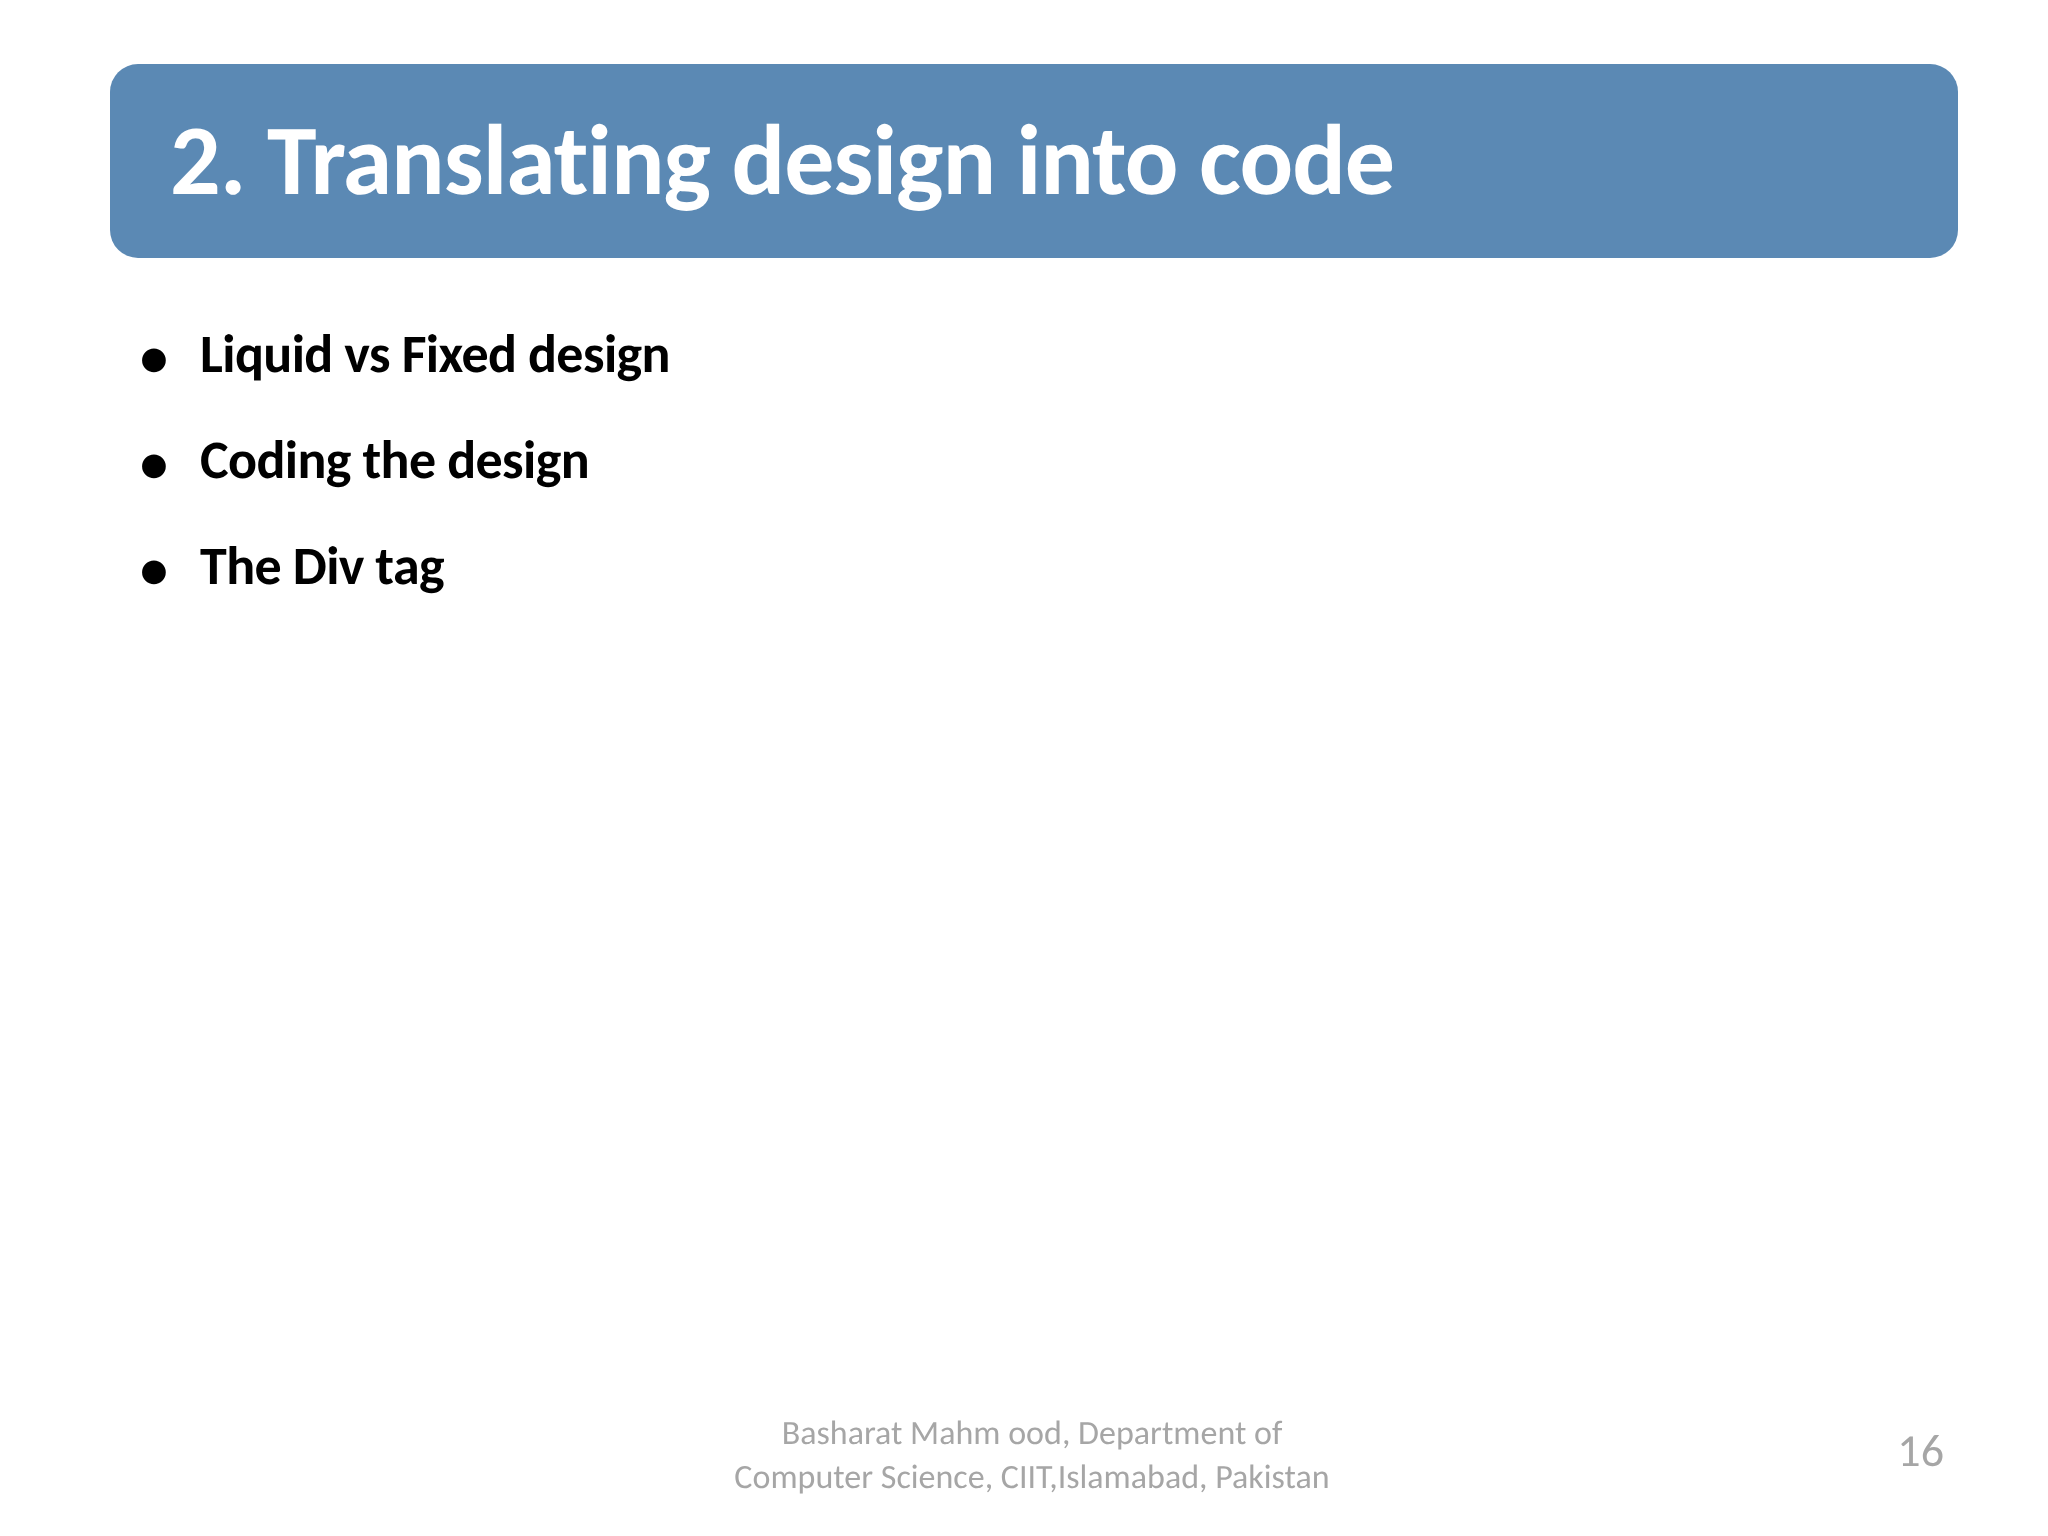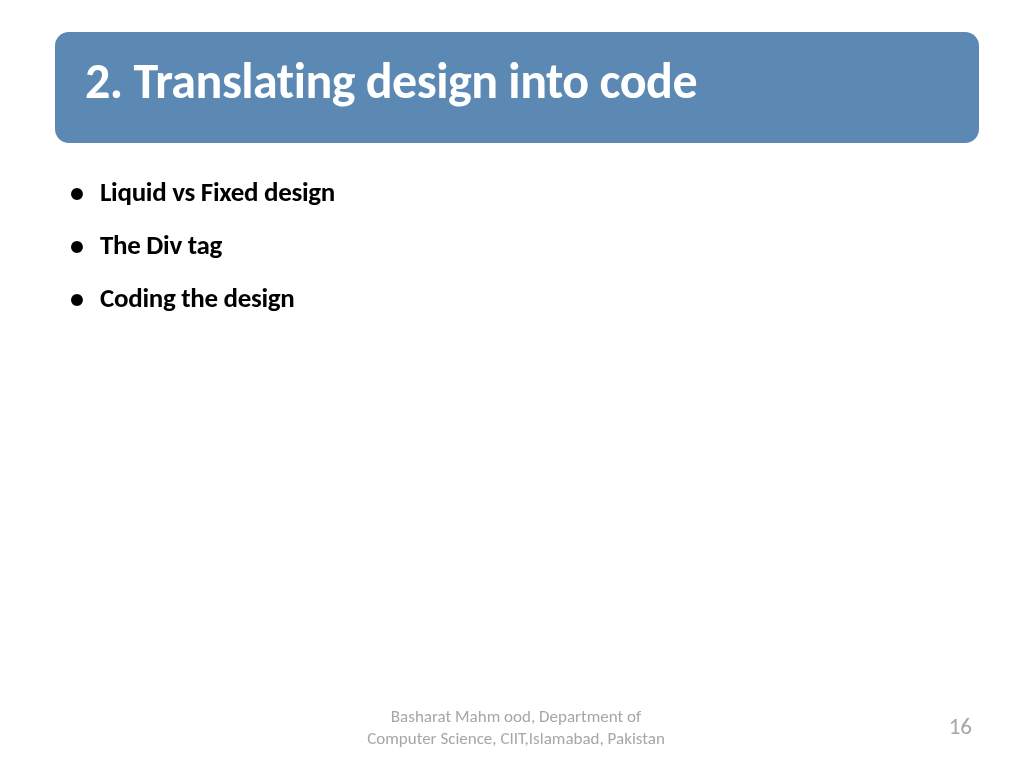--- a/index.html
+++ b/index.html
@@ -13,21 +13,21 @@
       font-family: Calibri, 'Segoe UI', Arial, sans-serif;
       background: #ffffff;
       position: relative;
       overflow: hidden;
     }
     .title-banner {
       background: #5b89b4;
       color: #ffffff;
       font-size: 50px;
       font-weight: bold;
-      padding: 18px 30px 32px 30px;
+      padding: 18px 30px 18px 30px;
       border-radius: 14px;
       margin: 32px 45px 0 55px;
       letter-spacing: -0.5px;
     }
     .content {
       margin: 32px 0 0 60px;
     }
     .content ul {
       list-style: none;
     }
@@ -73,22 +73,22 @@
 </head>
 <body>
 
 <div class="title-banner">
   <span>2. Translating design into code</span>
 </div>
 
 <div class="content">
   <ul>
     <li><span>Liquid vs Fixed design</span></li>
+    <li><span>Coding the design</span></li>
     <li><span>The Div tag</span></li>
-    <li><span>Coding the design</span></li>
   </ul>
 </div>
 
 <div class="footer">
   <div class="footer-text">
     <span>Basharat Mahm ood, Department of</span><br>
     <span>Computer Science, CIIT,Islamabad, Pakistan</span>
   </div>
 </div>
 

